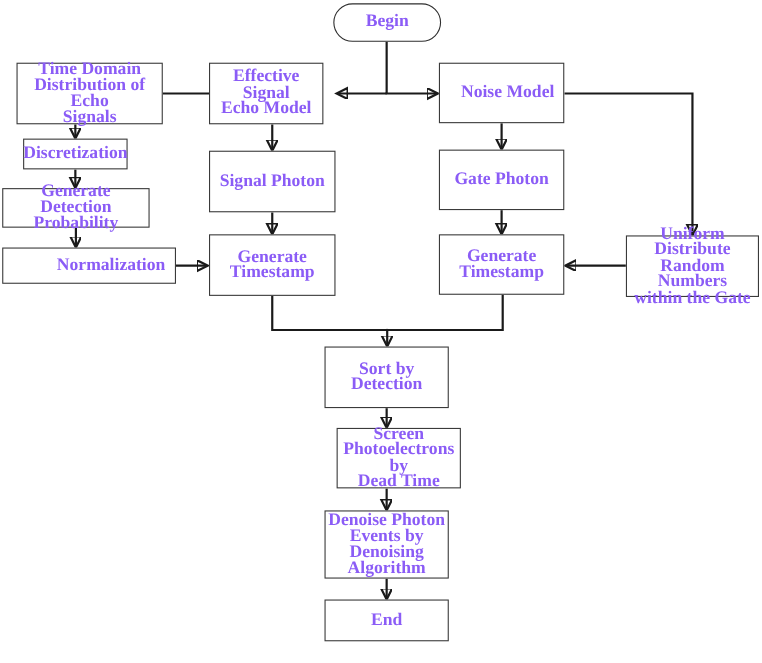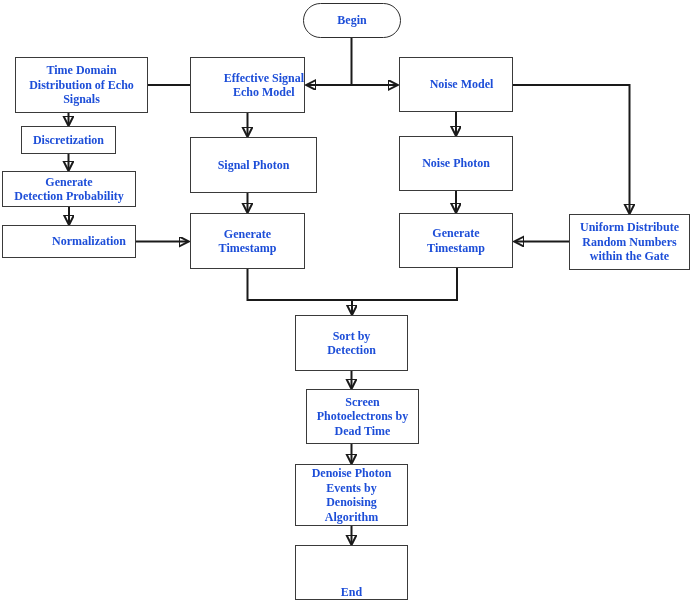--- a/index.html
+++ b/index.html
@@ -24,23 +24,23 @@
   .node {
     position: absolute;
     box-sizing: border-box;
     border: 1px solid #3a3a3a;
     background: #ffffff;
     display: flex;
     align-items: center;
     justify-content: center;
     text-align: center;
     font-weight: bold;
-    font-size: 12px;
+    font-size: 16px;
     line-height: 14.5px;
-    color: #1d4ed8;
+    color: #8b5cf6;
   }
   .node .lbl { white-space: pre-line; }
   .terminal { border-radius: 17.5px; border-color: #2e2e2e; }
 </style>
 </head>
 <body>
 
 <div class="canvas">
 
   <svg class="connectors" width="693" height="603" viewBox="0 0 693 603">
@@ -74,48 +74,48 @@
   <div class="node terminal" style="left:303px; top:3px; width:98px; height:35px;">
     <span class="lbl">Begin</span>
   </div>
 
   <div class="node" style="left:15px; top:57px; width:133px; height:56px;align-items:center;">
     <span class="lbl">Time Domain
 Distribution of Echo
 Signals</span>
   </div>
 
-  <div class="node" style="left:190px; top:57px; width:115px; height:56px;justify-content:flex-end;">
+  <div class="node" style="left:190px; top:57px; width:104px; height:56px;">
     <span class="lbl">Effective Signal
 Echo Model</span>
   </div>
 
   <div class="node" style="left:399px; top:57px; width:114px; height:55px;padding-left:11px;">
     <span class="lbl">Noise Model</span>
   </div>
 
   <div class="node" style="left:21px; top:126px; width:95px; height:28px;">
     <span class="lbl">Discretization</span>
   </div>
 
   <div class="node" style="left:2px; top:171px; width:134px; height:36px;">
     <span class="lbl">Generate
 Detection Probability</span>
   </div>
 
-  <div class="node" style="left:2px; top:225px; width:134px; height:33px;padding-left:40px;">
+  <div class="node" style="left:2px; top:225px; width:158px; height:33px;padding-left:40px;">
     <span class="lbl">Normalization</span>
   </div>
 
-  <div class="node" style="left:190px; top:137px; width:127px; height:56px;">
+  <div class="node" style="left:190px; top:137px; width:115px; height:56px;">
     <span class="lbl">Signal Photon</span>
   </div>
 
   <div class="node" style="left:399px; top:136px; width:114px; height:55px;">
-    <span class="lbl">Noise Photon</span>
+    <span class="lbl">Gate Photon</span>
   </div>
 
   <div class="node" style="left:190px; top:213px; width:115px; height:56px;">
     <span class="lbl">Generate
 Timestamp</span>
   </div>
 
   <div class="node" style="left:399px; top:213px; width:114px; height:55px;">
     <span class="lbl">Generate
 Timestamp</span>
@@ -138,17 +138,17 @@
 Dead Time</span>
   </div>
 
   <div class="node" style="left:295px; top:464px; width:113px; height:62px;">
     <span class="lbl">Denoise Photon
 Events by
 Denoising
 Algorithm</span>
   </div>
 
-  <div class="node" style="left:295px; top:545px; width:113px; height:55px;align-items:flex-end;">
+  <div class="node" style="left:295px; top:545px; width:113px; height:38px;">
     <span class="lbl">End</span>
   </div>
 
 </div>
 
 </body></html>

